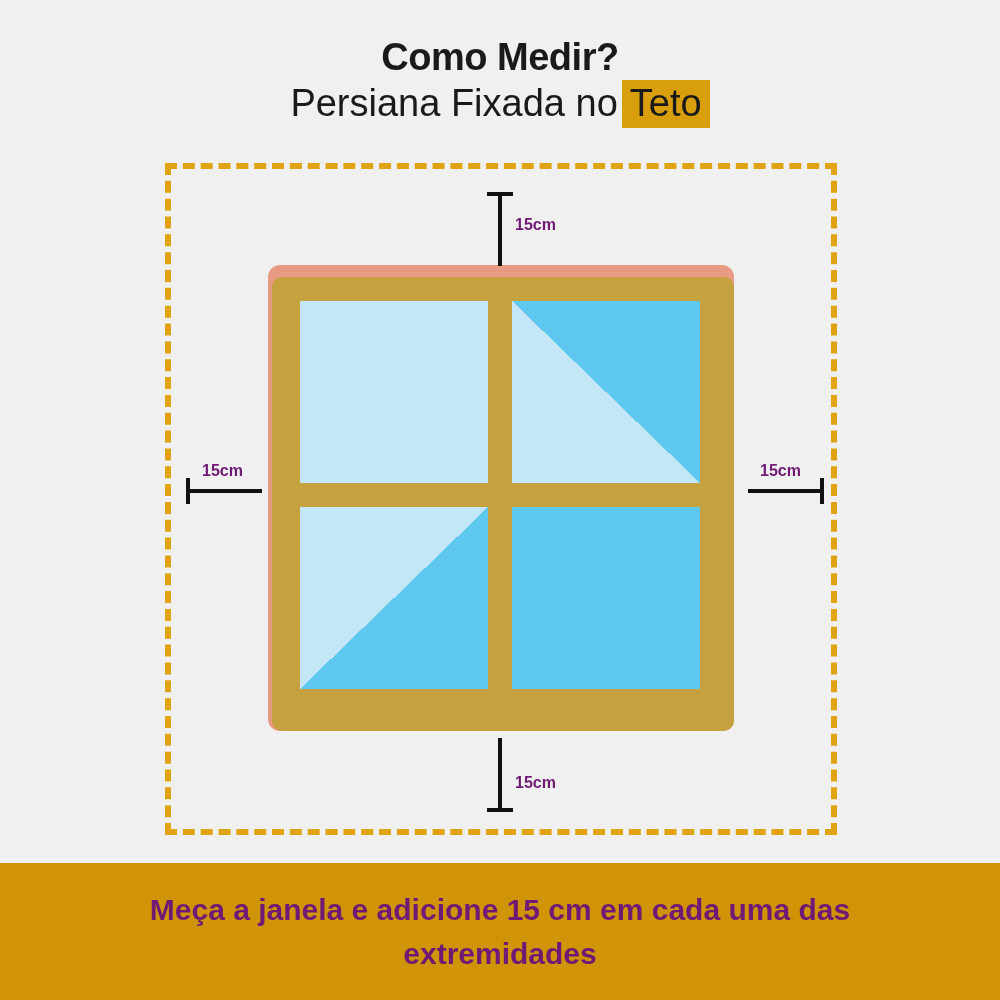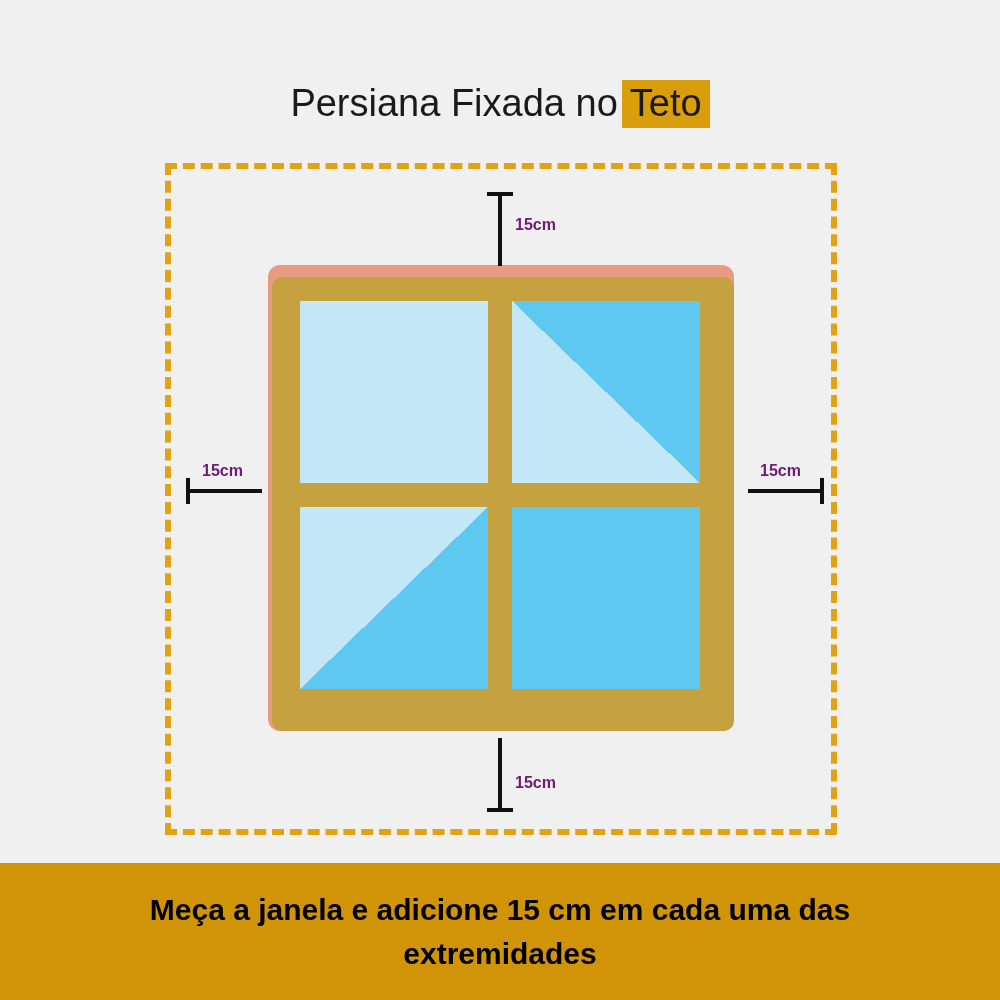--- a/index.html
+++ b/index.html
@@ -161,32 +161,33 @@
     bottom: 0;
     width: 1000px;
     height: 137px;
     background: #d19406;
     display: flex;
     align-items: center;
     justify-content: center;
     text-align: center;
   }
   .footer-text {
-    color: #000000;
+    color: #701a75;
     font-size: 30px;
     font-weight: bold;
     line-height: 1.45;
     padding: 0 60px;
   }
 </style>
 </head>
 <body>
 
 <div id="stage">
 
+  <div class="title-main">Como Medir?</div>
 
   <div class="title-sub-wrap">
     <span class="title-sub">Persiana Fixada no</span><span class="title-highlight">Teto</span>
   </div>
 
   <div class="dashed-box"></div>
 
   <div class="window-outer">
     <div class="window-frame">
       <div class="pane pane-tl"></div>

